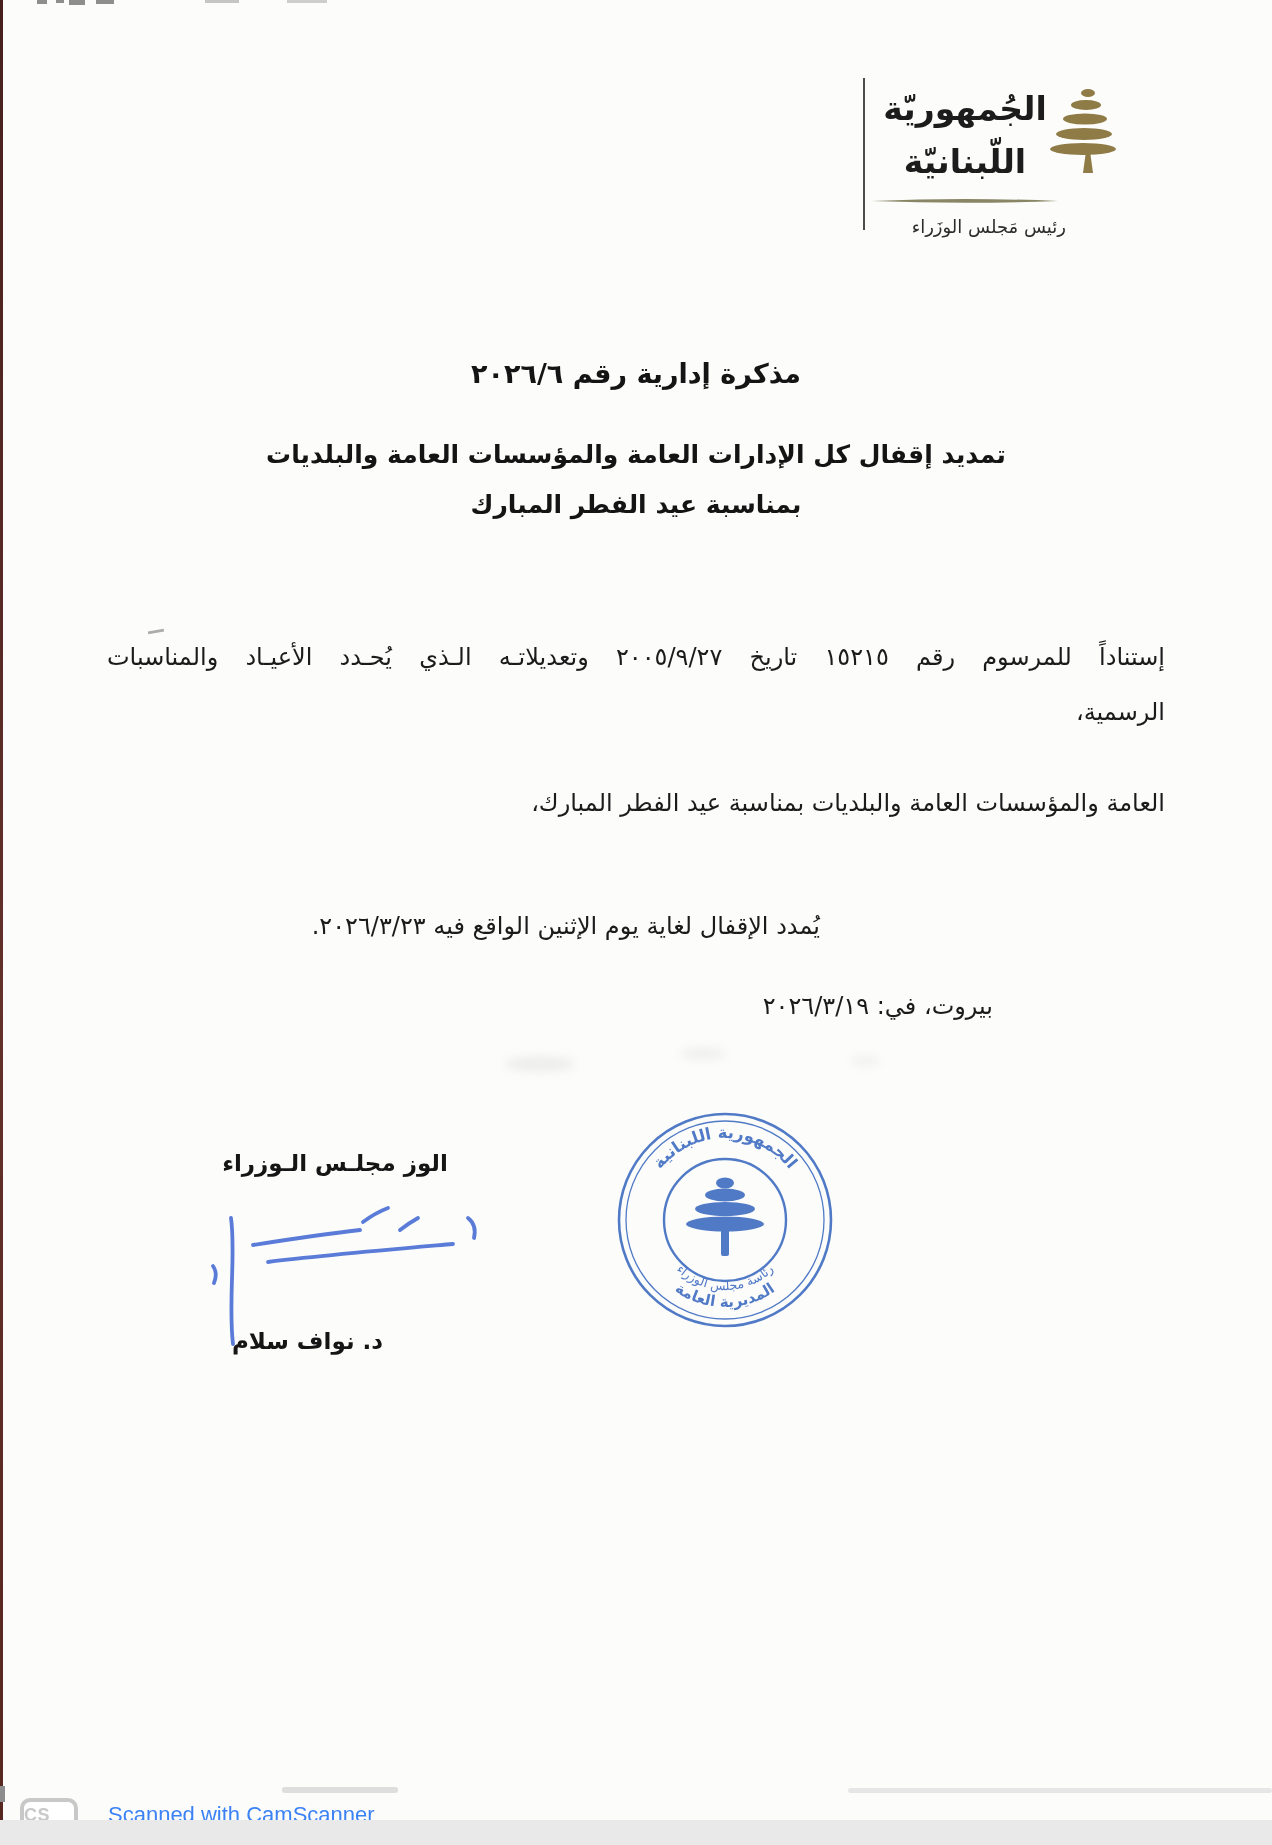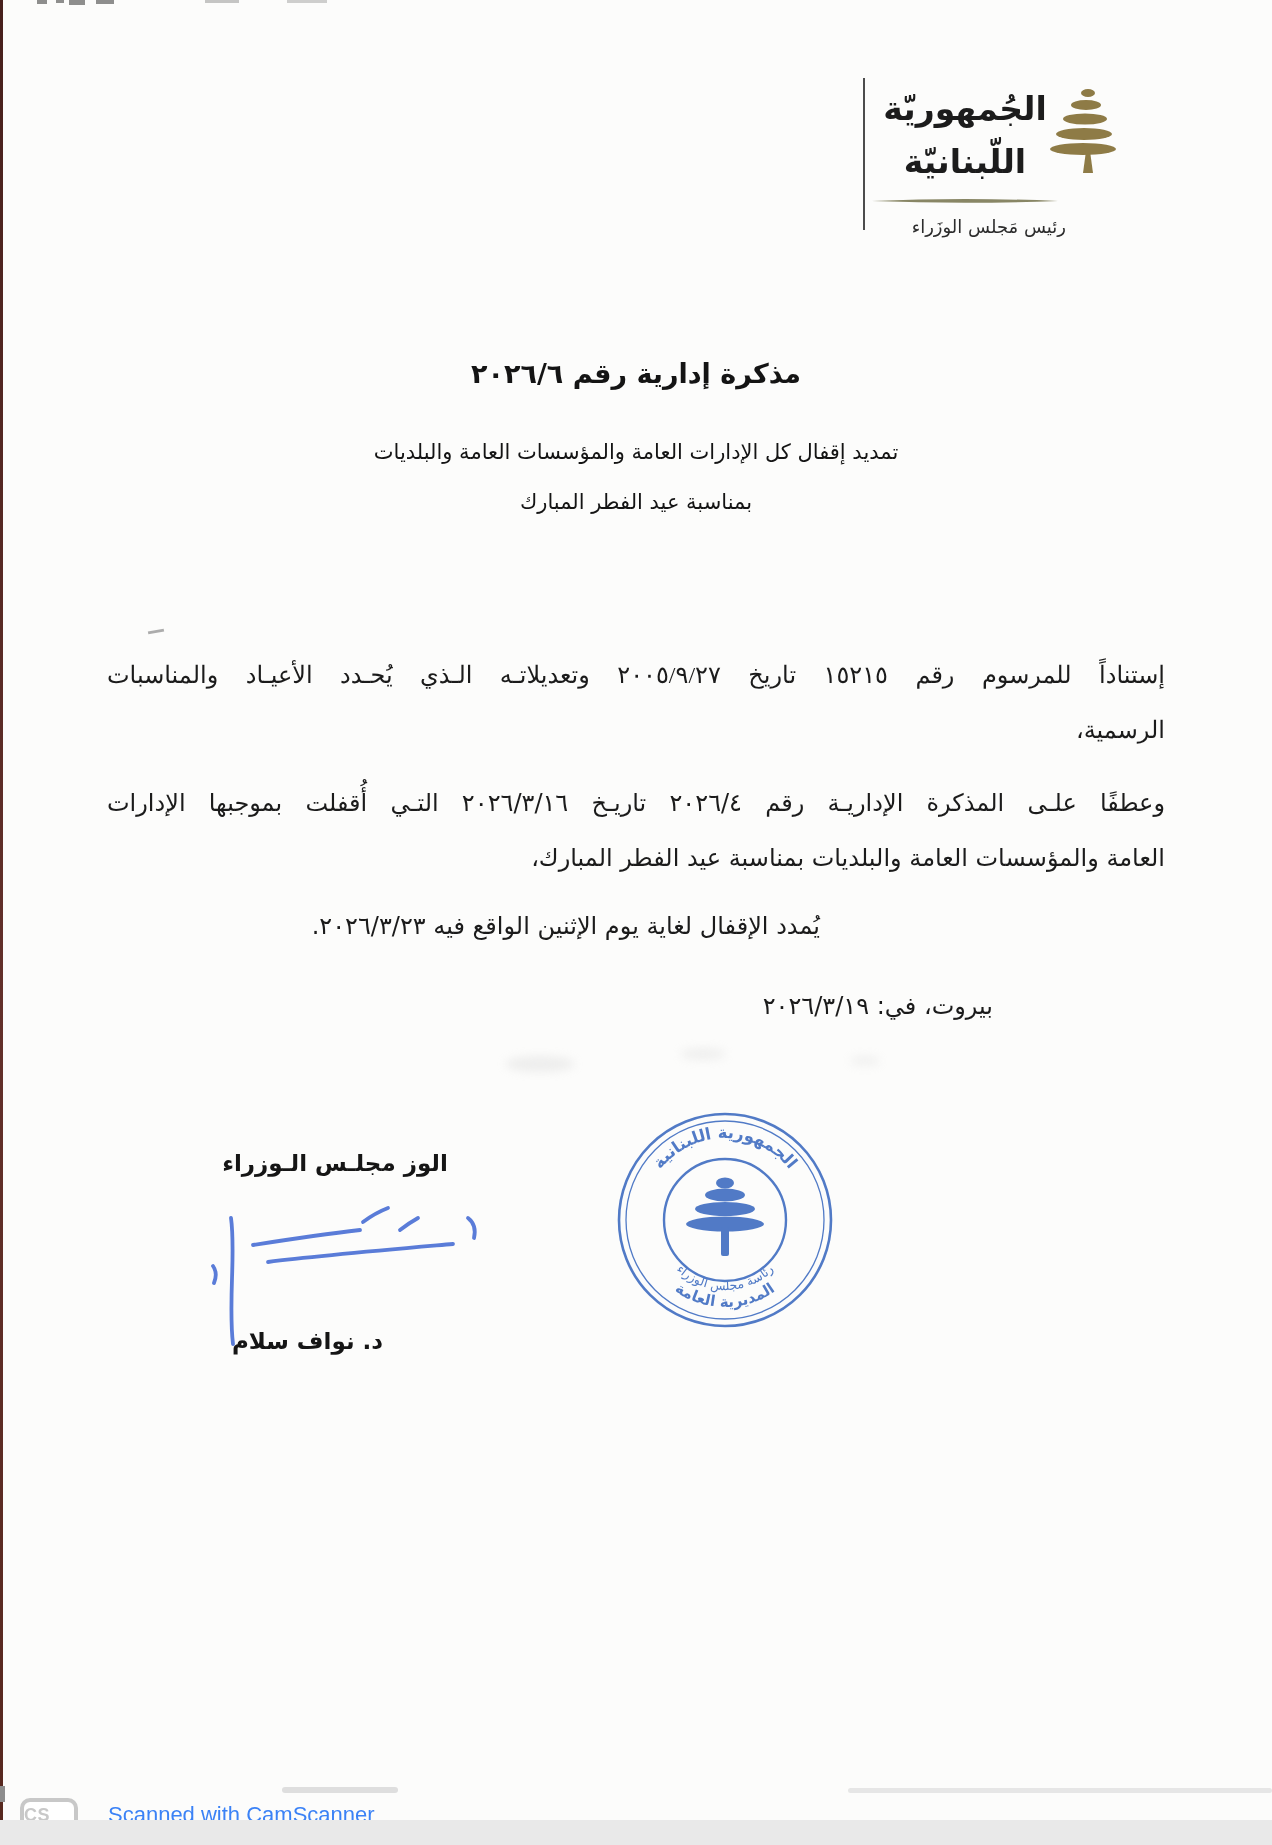--- a/index.html
+++ b/index.html
@@ -12,21 +12,21 @@
   .ar{direction:rtl;unicode-bidi:isolate;}
   
   .edge-left{left:0;top:0;width:3px;height:100%;background:linear-gradient(#47201c,#63302a 55%,#57281f);}
   .top-dash{top:0;background:#444;opacity:.6;}
   .smudge{background:#c9c9c9;border-radius:50%;filter:blur(5px);}
   .dash-mark{background:#8a8a8a;opacity:.7;transform:rotate(-10deg);}
   
   .lh-vline{left:863px;top:78px;width:2px;height:152px;background:#4c4c4c;}
   
   .memo-title{left:0;top:358px;width:1272px;text-align:center;font-size:27px;font-weight:bold;color:#141414;}
-  .memo-subj{left:0;width:1272px;text-align:center;font-size:21px;font-weight:normal;color:#141414;}
+  .memo-subj{left:0;width:1272px;text-align:center;font-size:25px;font-weight:bold;color:#141414;}
   .body-par{left:107px;width:1058px;font-size:24px;line-height:55px;color:#1b1b1b;text-align:right;}
   .line-justify{text-align:justify;text-align-last:justify;}
   .one-line{white-space:nowrap;font-size:24px;color:#1b1b1b;}
   
   .sig-title{left:190px;top:1150px;width:290px;text-align:center;font-size:23px;font-weight:bold;color:#151515;}
   .sig-name{left:225px;top:1280px;width:165px;text-align:center;font-size:23px;font-weight:bold;color:#151515;margin-top:48px;}
   .sig-ink{left:185px;top:1192px;}
   
   .stamp{left:609px;top:1104px;opacity:.9;}
   
@@ -72,26 +72,25 @@
     </svg>
     <div class="abs ar" style="left:6px;top:146px;width:200px;text-align:right;font-size:18px;color:#2c2c2c;">رئيس مَجلس الوزَراء</div>
   </div>
 
   <div class="abs ar memo-title">مذكرة إدارية رقم ٢٠٢٦/٦</div>
   <div class="abs ar memo-subj" style="top:440px;">تمديد إقفال كل الإدارات العامة والمؤسسات العامة والبلديات</div>
   <div class="abs ar memo-subj" style="top:490px;">بمناسبة عيد الفطر المبارك</div>
 
   <div class="abs dash-mark" style="left:148px;top:630px;width:16px;height:3px;"></div>
 
-  <div class="abs ar body-par" style="top:648px;font-family:Liberation Serif, serif;">
+  <div class="abs ar body-par" style="top:630px;">
     <div class="line-justify">إستناداً للمرسوم رقم ١٥٢١٥ تاريخ ٢٠٠٥/٩/٢٧ وتعديلاتـه الـذي يُحـدد الأعيـاد والمناسبات</div>
     <div>الرسمية،</div>
   </div>
   <div class="abs ar body-par" style="top:776px;">
-    <div class="line-justify">وعطفًا علـى المذكرة الإداريـة رقم ٢٠٢٦/٤ تاريـخ ٢٠٢٦/٣/١٦ التـي أُقفلت بموجبها الإدارات</div>
     <div>العامة والمؤسسات العامة والبلديات بمناسبة عيد الفطر المبارك،</div>
   </div>
   <div class="abs ar one-line" style="top:912px;right:452px;">يُمدد الإقفال لغاية يوم الإثنين الواقع فيه ٢٠٢٦/٣/٢٣.</div>
   <div class="abs ar one-line" style="top:992px;right:279px;">بيروت، في: ٢٠٢٦/٣/١٩</div>
 
   <div class="abs smudge" style="left:505px;top:1056px;width:70px;height:16px;opacity:.28;"></div>
   <div class="abs smudge" style="left:680px;top:1048px;width:46px;height:12px;opacity:.25;"></div>
   <div class="abs smudge" style="left:850px;top:1056px;width:30px;height:10px;opacity:.22;"></div>
 
   <svg class="abs stamp" width="232" height="232" viewBox="0 0 232 232">

